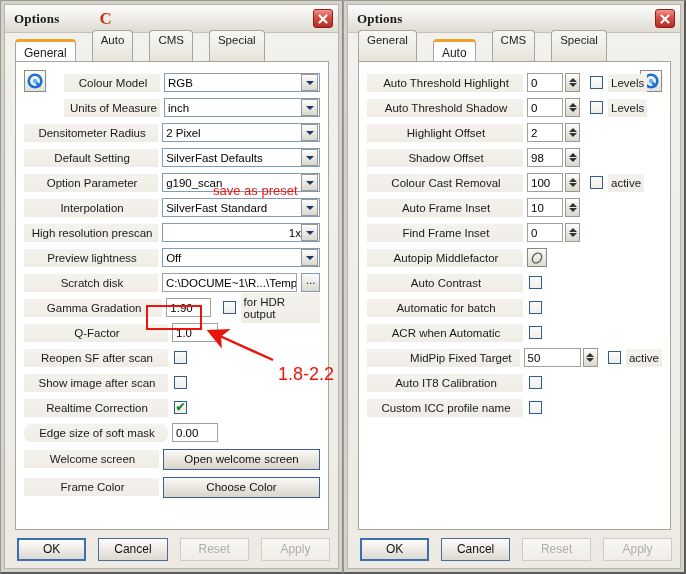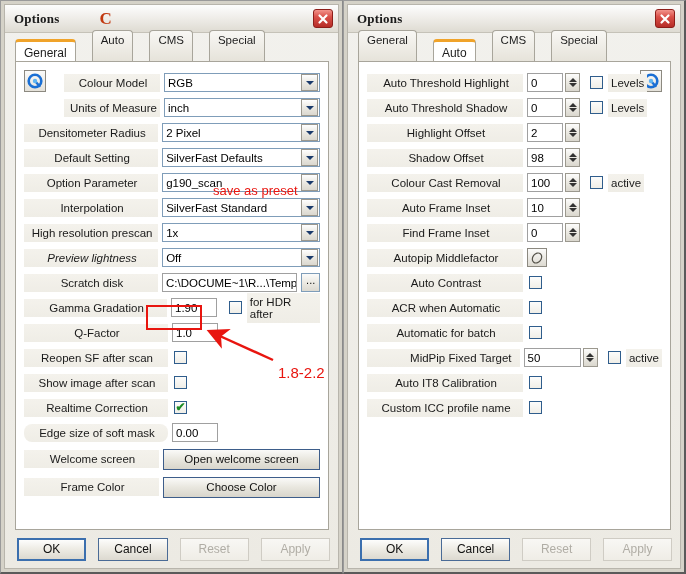--- a/index.html
+++ b/index.html
@@ -260,21 +260,21 @@
   
   .annot-red-box {
     position: absolute;
     border: 2px solid #e8150f;
     pointer-events: none;
     z-index: 20;
   }
   .annot-text {
     position: absolute;
     color: #e8150f;
-    font-size: 15px;
+    font-size: 18px;
     z-index: 21;
     white-space: nowrap;
   }
   .annot-text.preset {
     font-size: 13px;
   }
   .annot-svg { position: absolute; left:0; top:0; width:343px; height:574px; pointer-events:none; z-index: 19; }
 </style>
 </head>
 <body>
@@ -374,30 +374,30 @@
           <div class="combo" style="width:170px;margin-left:4px;">
             <span class="cval">SilverFast Standard</span>
             <span class="arrow">
                 <i class="caret"></i>
               </span>
           </div>
         </div>
 
         <div class="row">
           <div class="lbl" style="width:144px;">High resolution prescan</div>
-          <div class="combo" style="width:170px;margin-left:4px;">
+          <div class="combo" style="width:170px;margin-left:4px;text-align:right;">
             <span class="cval">1x</span>
             <span class="arrow">
                 <i class="caret"></i>
               </span>
           </div>
         </div>
 
         <div class="row">
-          <div class="lbl" style="width:144px;font-style:italic;">Preview lightness</div>
+          <div class="lbl" style="width:144px;">Preview lightness</div>
           <div class="combo" style="width:170px;margin-left:4px;">
             <span class="cval">Off</span>
             <span class="arrow">
                 <i class="caret"></i>
               </span>
           </div>
         </div>
 
         <div class="row">
           <div class="lbl" style="width:144px;">Scratch disk</div>
@@ -406,21 +406,21 @@
             </div>
           <div class="dots-btn" style="margin-left:4px;">...</div>
         </div>
 
         <div class="row">
           <div class="lbl" style="width:144px;">Gamma Gradation</div>
           <div class="textbox" style="width:46px;margin-left:4px;">
               <span>1.90</span>
             </div>
           <div class="chk" style="margin-left:12px;"></div>
-          <span class="chk-label">for HDR after</span>
+          <span class="chk-label">for HDR output</span>
         </div>
 
         <div class="row">
           <div class="lbl" style="width:144px;">Q-Factor</div>
           <div class="textbox" style="width:46px;margin-left:4px;">
               <span>1.0</span>
             </div>
         </div>
 
         <div class="row">
@@ -609,26 +609,26 @@
             </svg>
           </div>
         </div>
 
         <div class="row">
           <div class="lbl" style="width:156px;">Auto Contrast</div>
           <div class="chk" style="margin-left:6px;"></div>
         </div>
 
         <div class="row">
+          <div class="lbl" style="width:156px;">Automatic for batch</div>
+          <div class="chk" style="margin-left:6px;"></div>
+        </div>
+
+        <div class="row">
           <div class="lbl" style="width:156px;">ACR when Automatic</div>
-          <div class="chk" style="margin-left:6px;"></div>
-        </div>
-
-        <div class="row">
-          <div class="lbl" style="width:156px;">Automatic for batch</div>
           <div class="chk" style="margin-left:6px;"></div>
         </div>
 
         <div class="row">
           <div class="lbl" style="width:156px;padding-left:39px;">MidPip Fixed Target</div>
           <div class="textbox" style="width:59px;margin-left:4px;">
               <span>50</span>
             </div>
           <div class="spin" style="margin-left:2px;">
               <i class="up"></i>

